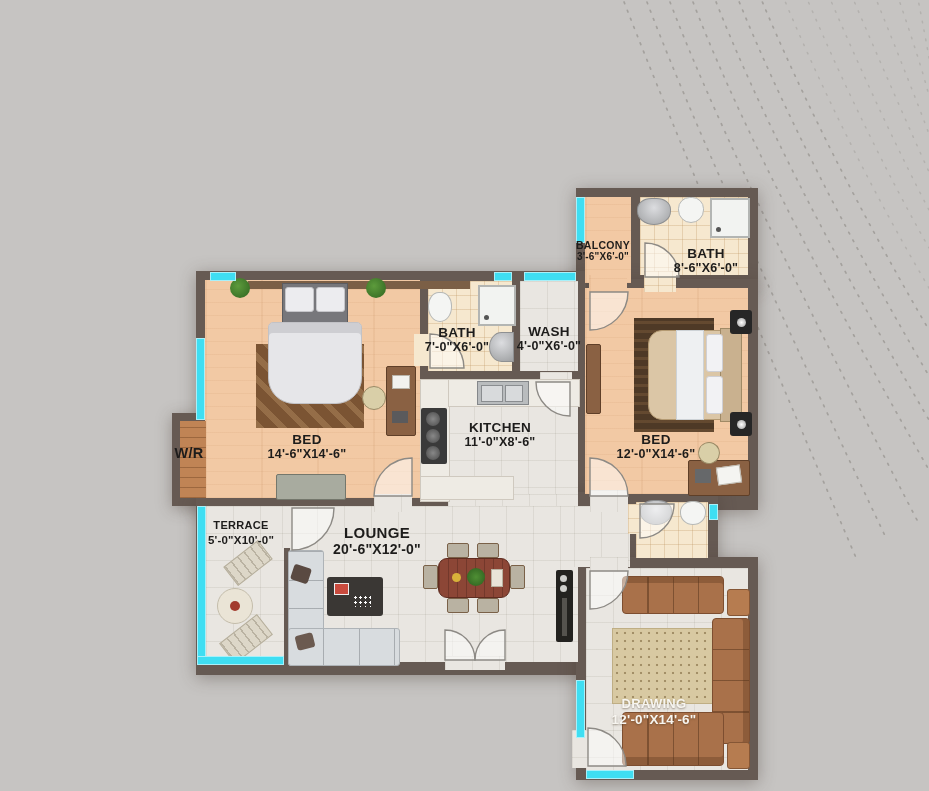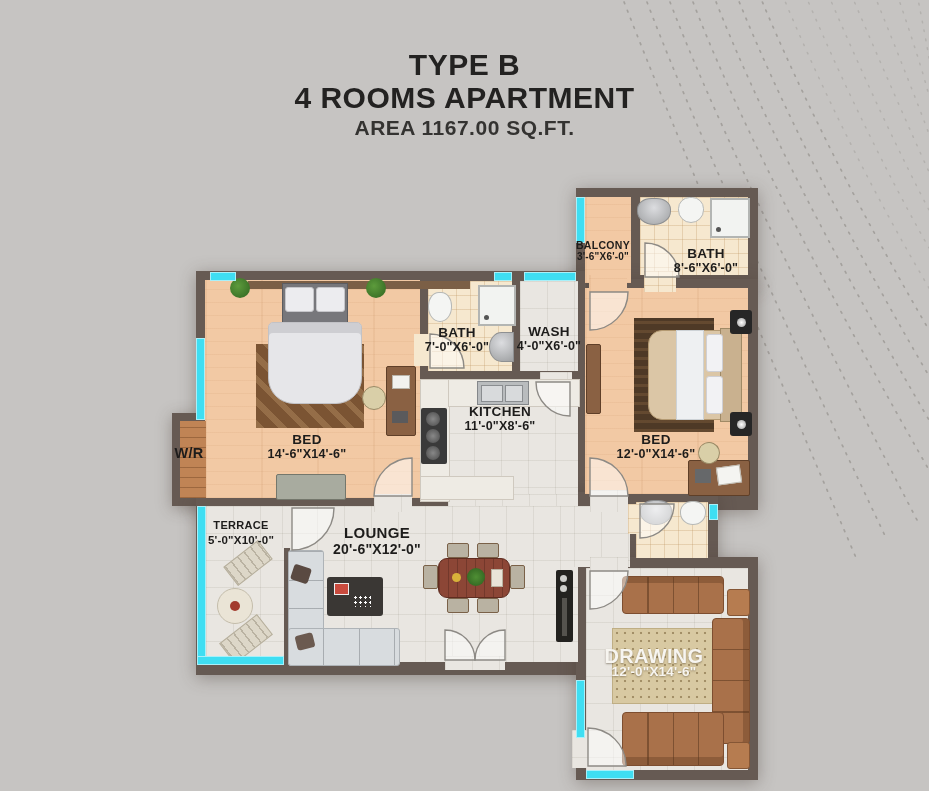--- a/index.html
+++ b/index.html
@@ -66,25 +66,20 @@
       <path d="M165,-6 Q228,145 312,288"></path>
       <path d="M188,-6 Q248,135 312,248"></path>
       <path d="M211,-6 Q266,122 312,210"></path>
       <path d="M234,-6 Q282,106 312,172"></path>
       <path d="M257,-6 Q295,88 312,134"></path>
       <path d="M280,-6 Q304,64 312,96"></path>
       <path d="M300,-6 Q309,40 312,58"></path>
     </g>
   </svg>
 
-  <div class="abs title">
-    <div class="t1">TYPE B</div>
-    <div class="t2">4 ROOMS APARTMENT</div>
-    <div class="t3">AREA 1167.00 SQ.FT.</div>
-  </div>
 
   <div class="abs w" style="left:576px;top:188px;width:182px;height:100px;"></div>
   <div class="abs w" style="left:576px;top:279px;width:182px;height:231px;"></div>
   <div class="abs w" style="left:196px;top:271px;width:390px;height:239px;"></div>
   <div class="abs w" style="left:172px;top:413px;width:34px;height:93px;"></div>
   <div class="abs w" style="left:196px;top:498px;width:390px;height:177px;"></div>
   <div class="abs w" style="left:576px;top:492px;width:142px;height:76px;"></div>
   <div class="abs w" style="left:576px;top:557px;width:182px;height:223px;"></div>
 
   <div class="abs f fl-wood" style="left:585px;top:197px;width:46px;height:86px;"></div>
@@ -244,21 +239,21 @@
     <div class="rdims">8'-6"X6'-0"</div>
   </div>
   <div class="abs lab" style="left:413px;top:325px;width:88px;">
     <div class="rname">BATH</div>
     <div class="rdims">7'-0"X6'-0"</div>
   </div>
   <div class="abs lab" style="left:509px;top:324px;width:80px;">
     <div class="rname">WASH</div>
     <div class="rdims">4'-0"X6'-0"</div>
   </div>
-  <div class="abs lab" style="left:440px;top:404px;width:120px;">
+  <div class="abs lab" style="left:440px;top:420px;width:120px;">
     <div class="rname">KITCHEN</div>
     <div class="rdims">11'-0"X8'-6"</div>
   </div>
   <div class="abs lab" style="left:237px;top:432px;width:140px;">
     <div class="rname">BED</div>
     <div class="rdims">14'-6"X14'-6"</div>
   </div>
   <div class="abs lab" style="left:586px;top:432px;width:140px;">
     <div class="rname">BED</div>
     <div class="rdims">12'-0"X14'-6"</div>
@@ -268,17 +263,17 @@
   </div>
   <div class="abs lab" style="left:196px;top:518px;width:90px;">
     <div class="rname" style="font-size:11px;">TERRACE</div>
     <div class="rdims" style="font-size:11.5px;">5'-0"X10'-0"</div>
   </div>
   <div class="abs lab" style="left:297px;top:524px;width:160px;">
     <div class="rname" style="font-size:15px;line-height:17px;">LOUNGE</div>
     <div class="rdims" style="font-size:14px;line-height:16px;">20'-6"X12'-0"</div>
   </div>
   <div class="abs lab white" style="left:594px;top:648px;width:120px;">
-    <div class="rname" style="font-size:20px;line-height:16px;">DRAWING</div>
+    <div class="rname" style="font-size:13px;line-height:16px;margin-top:48px;">DRAWING</div>
     <div class="rdims" style="font-size:13.5px;line-height:15px;">12'-0"X14'-6"</div>
   </div>
 
 </div>
 
 </body></html>

